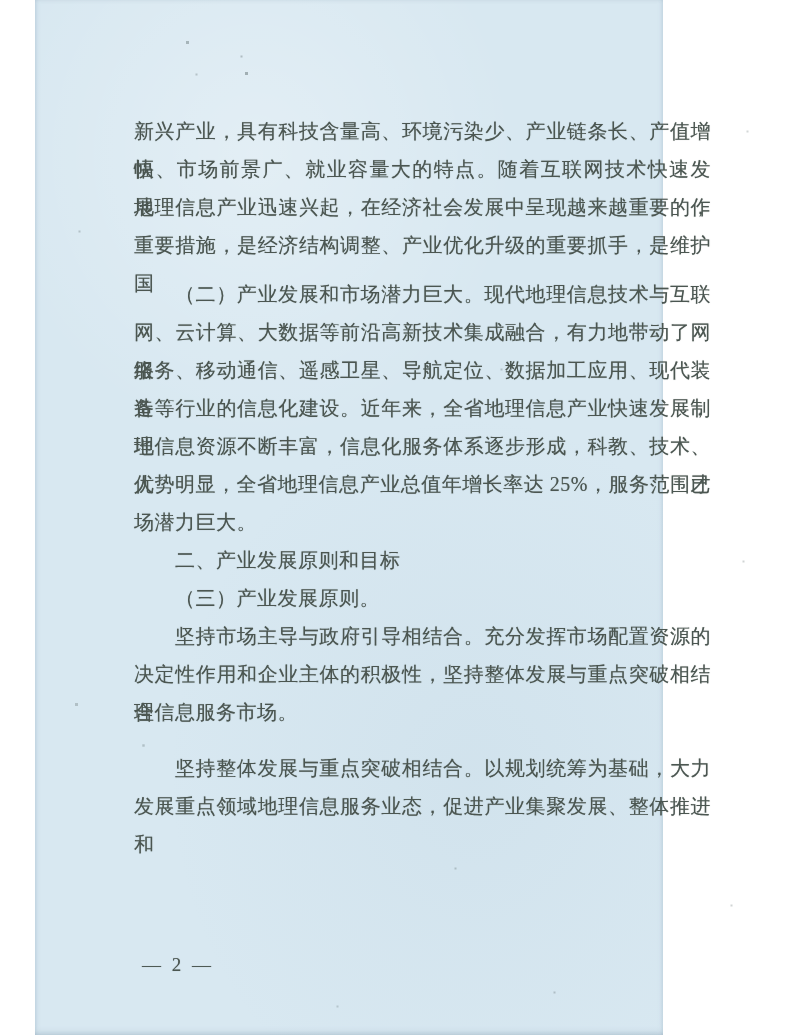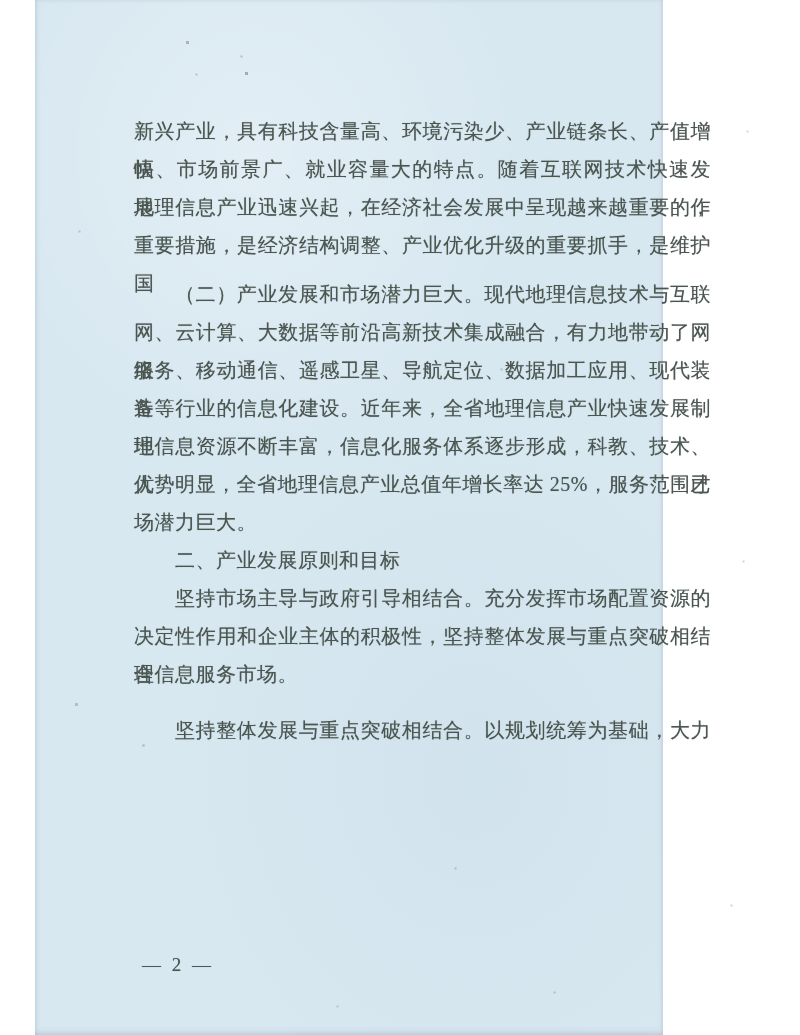--- a/index.html
+++ b/index.html
@@ -103,21 +103,23 @@
       <div class="line j">地理信息产业迅速兴起，在经济社会发展中呈现越来越重要的作</div>
       <div class="line j">重要措施，是经济结构调整、产业优化升级的重要抓手，是维护国</div>
       <div class="line j ind gap-sm">（二）产业发展和市场潜力巨大。现代地理信息技术与互联</div>
       <div class="line j">网、云计算、大数据等前沿高新技术集成融合，有力地带动了网络</div>
       <div class="line j">服务、移动通信、遥感卫星、导航定位、数据加工应用、现代装备制</div>
       <div class="line j">造等行业的信息化建设。近年来，全省地理信息产业快速发展，地</div>
       <div class="line j">理信息资源不断丰富，信息化服务体系逐步形成，科教、技术、人才</div>
       <div class="line j">优势明显，全省地理信息产业总值年增长率达 25%，服务范围已</div>
       <div class="line">场潜力巨大。</div>
       <div class="line ind">二、产业发展原则和目标</div>
+      <div class="line ind">（三）产业发展原则。</div>
       <div class="line j ind">坚持市场主导与政府引导相结合。充分发挥市场配置资源的</div>
       <div class="line j">决定性作用和企业主体的积极性，坚持整体发展与重点突破相结合</div>
       <div class="line">理信息服务市场。</div>
       <div class="line j ind gap-xs">坚持整体发展与重点突破相结合。以规划统筹为基础，大力</div>
+      <div class="line j">发展重点领域地理信息服务业态，促进产业集聚发展、整体推进和</div>
     </div>
 
     <div class="page-number">— 2 —</div>
   </div>
 </div>
 
 </body></html>

